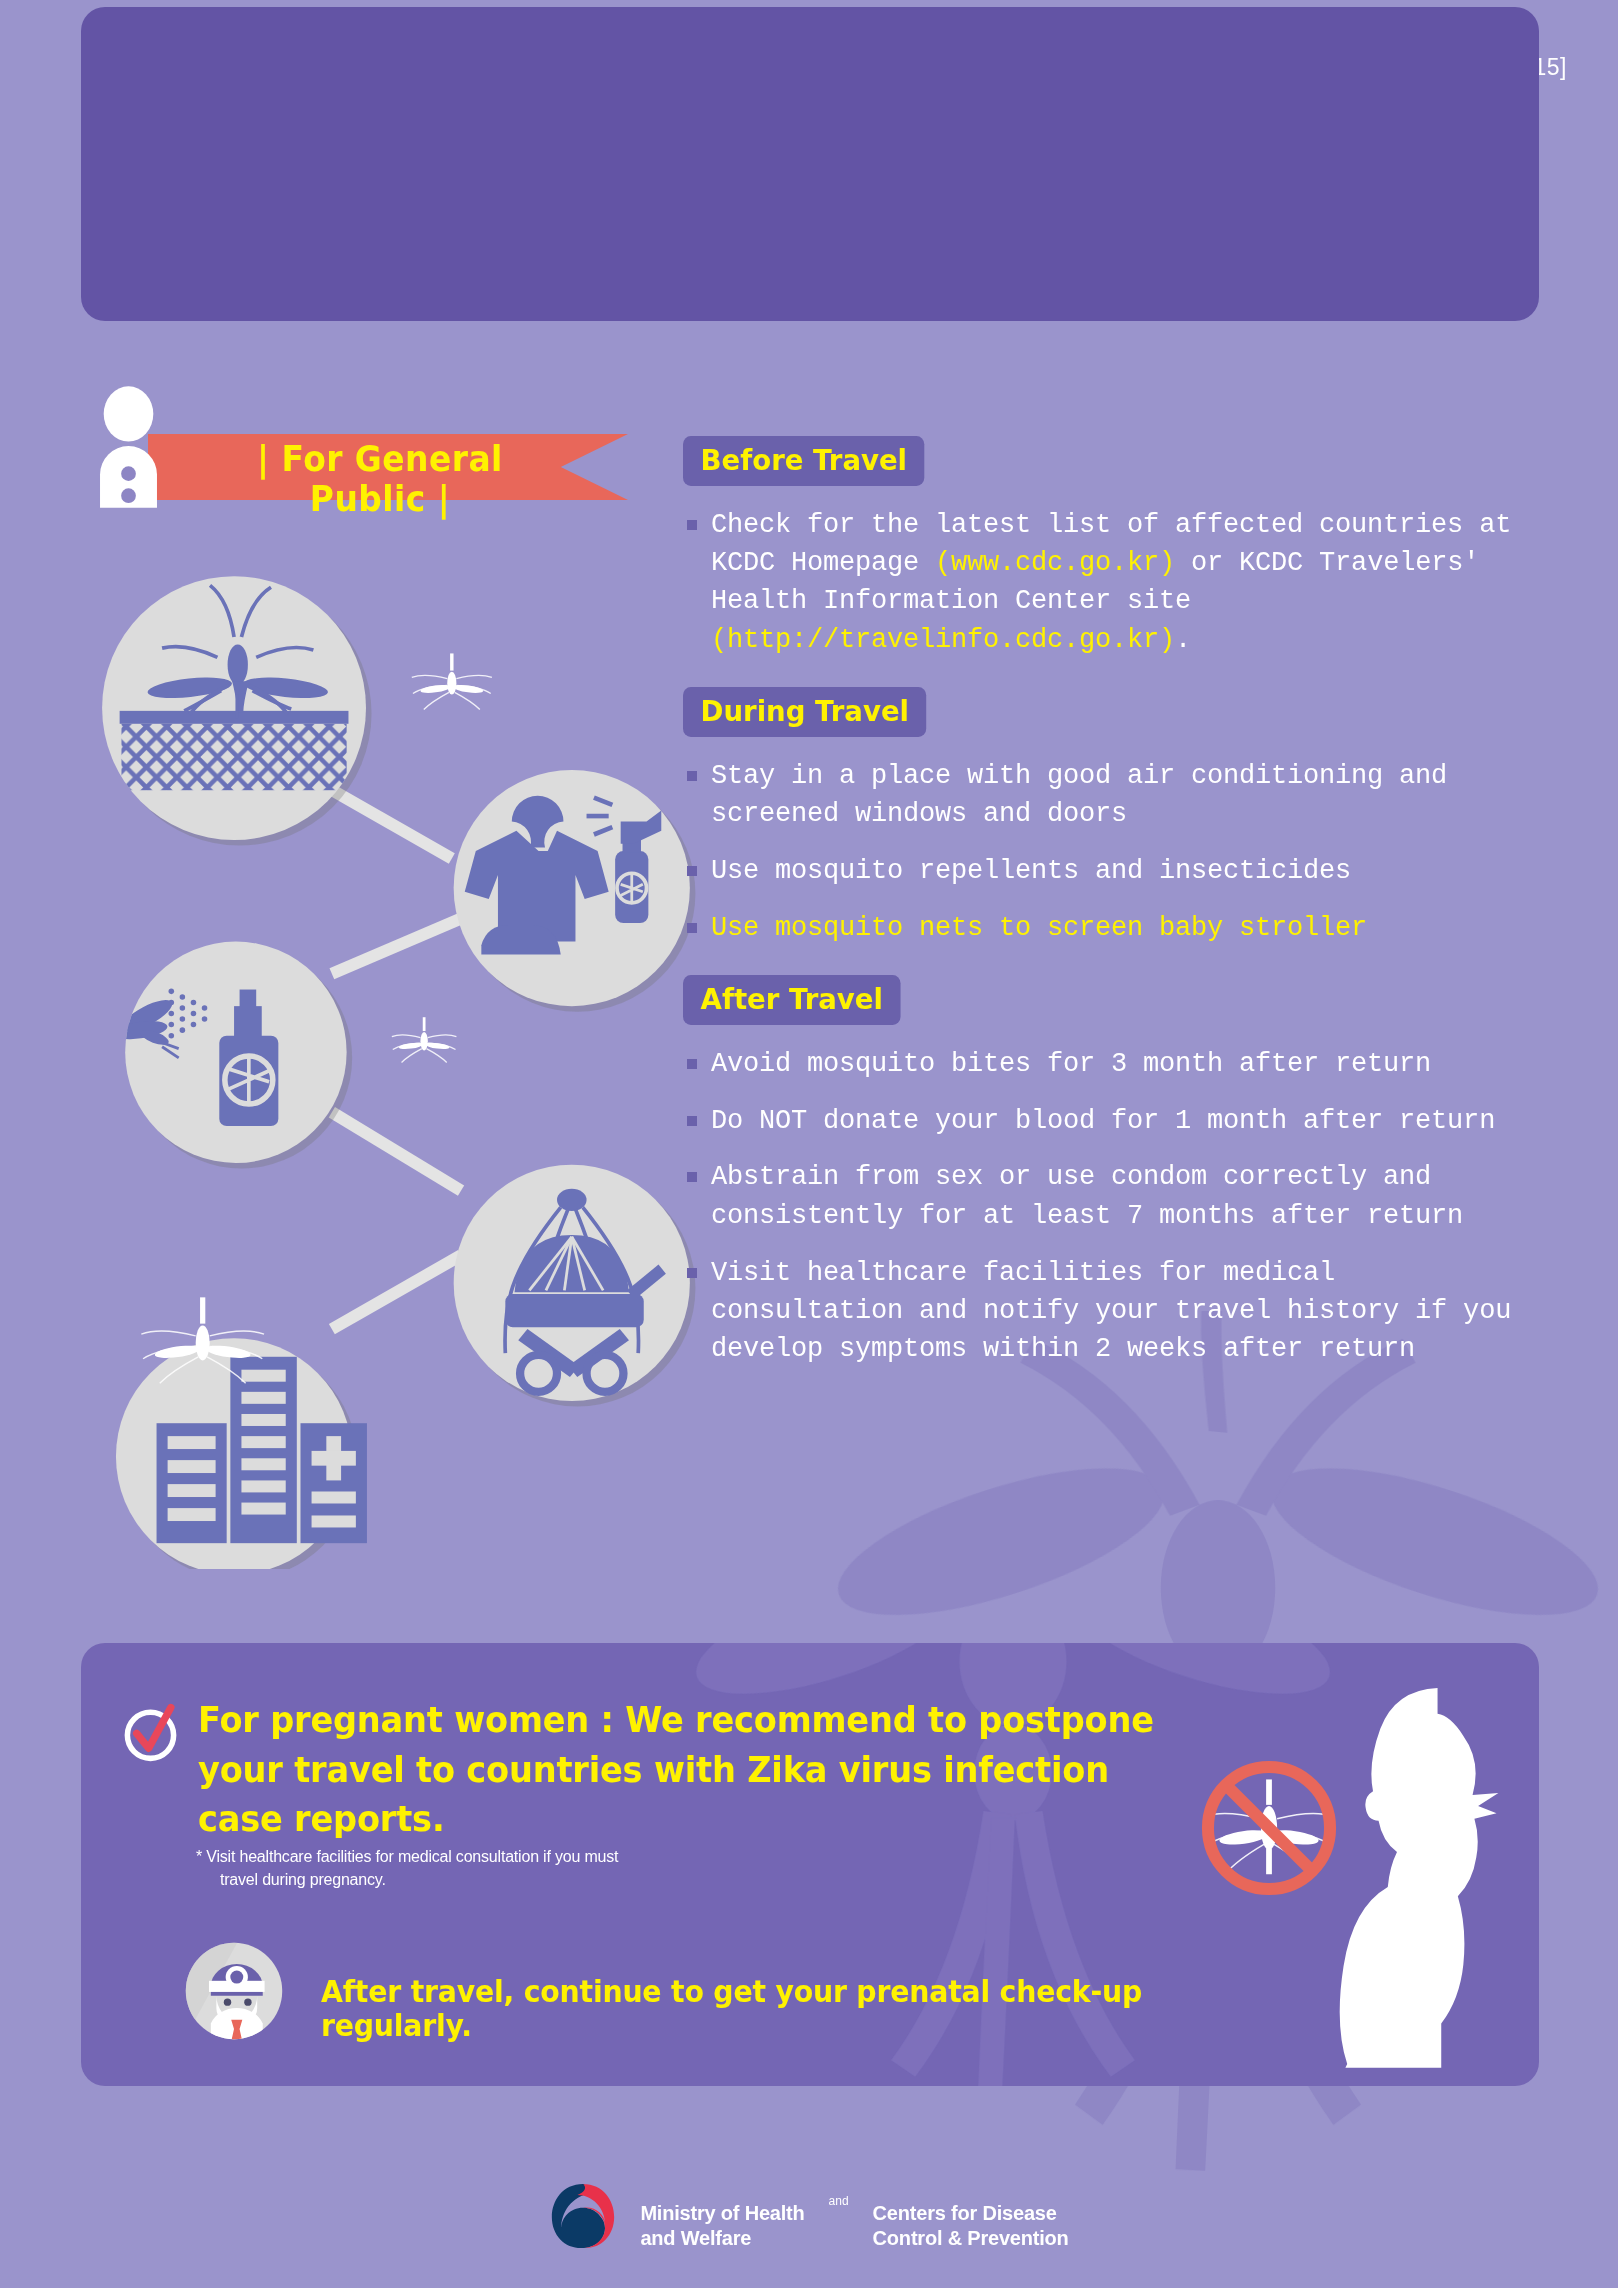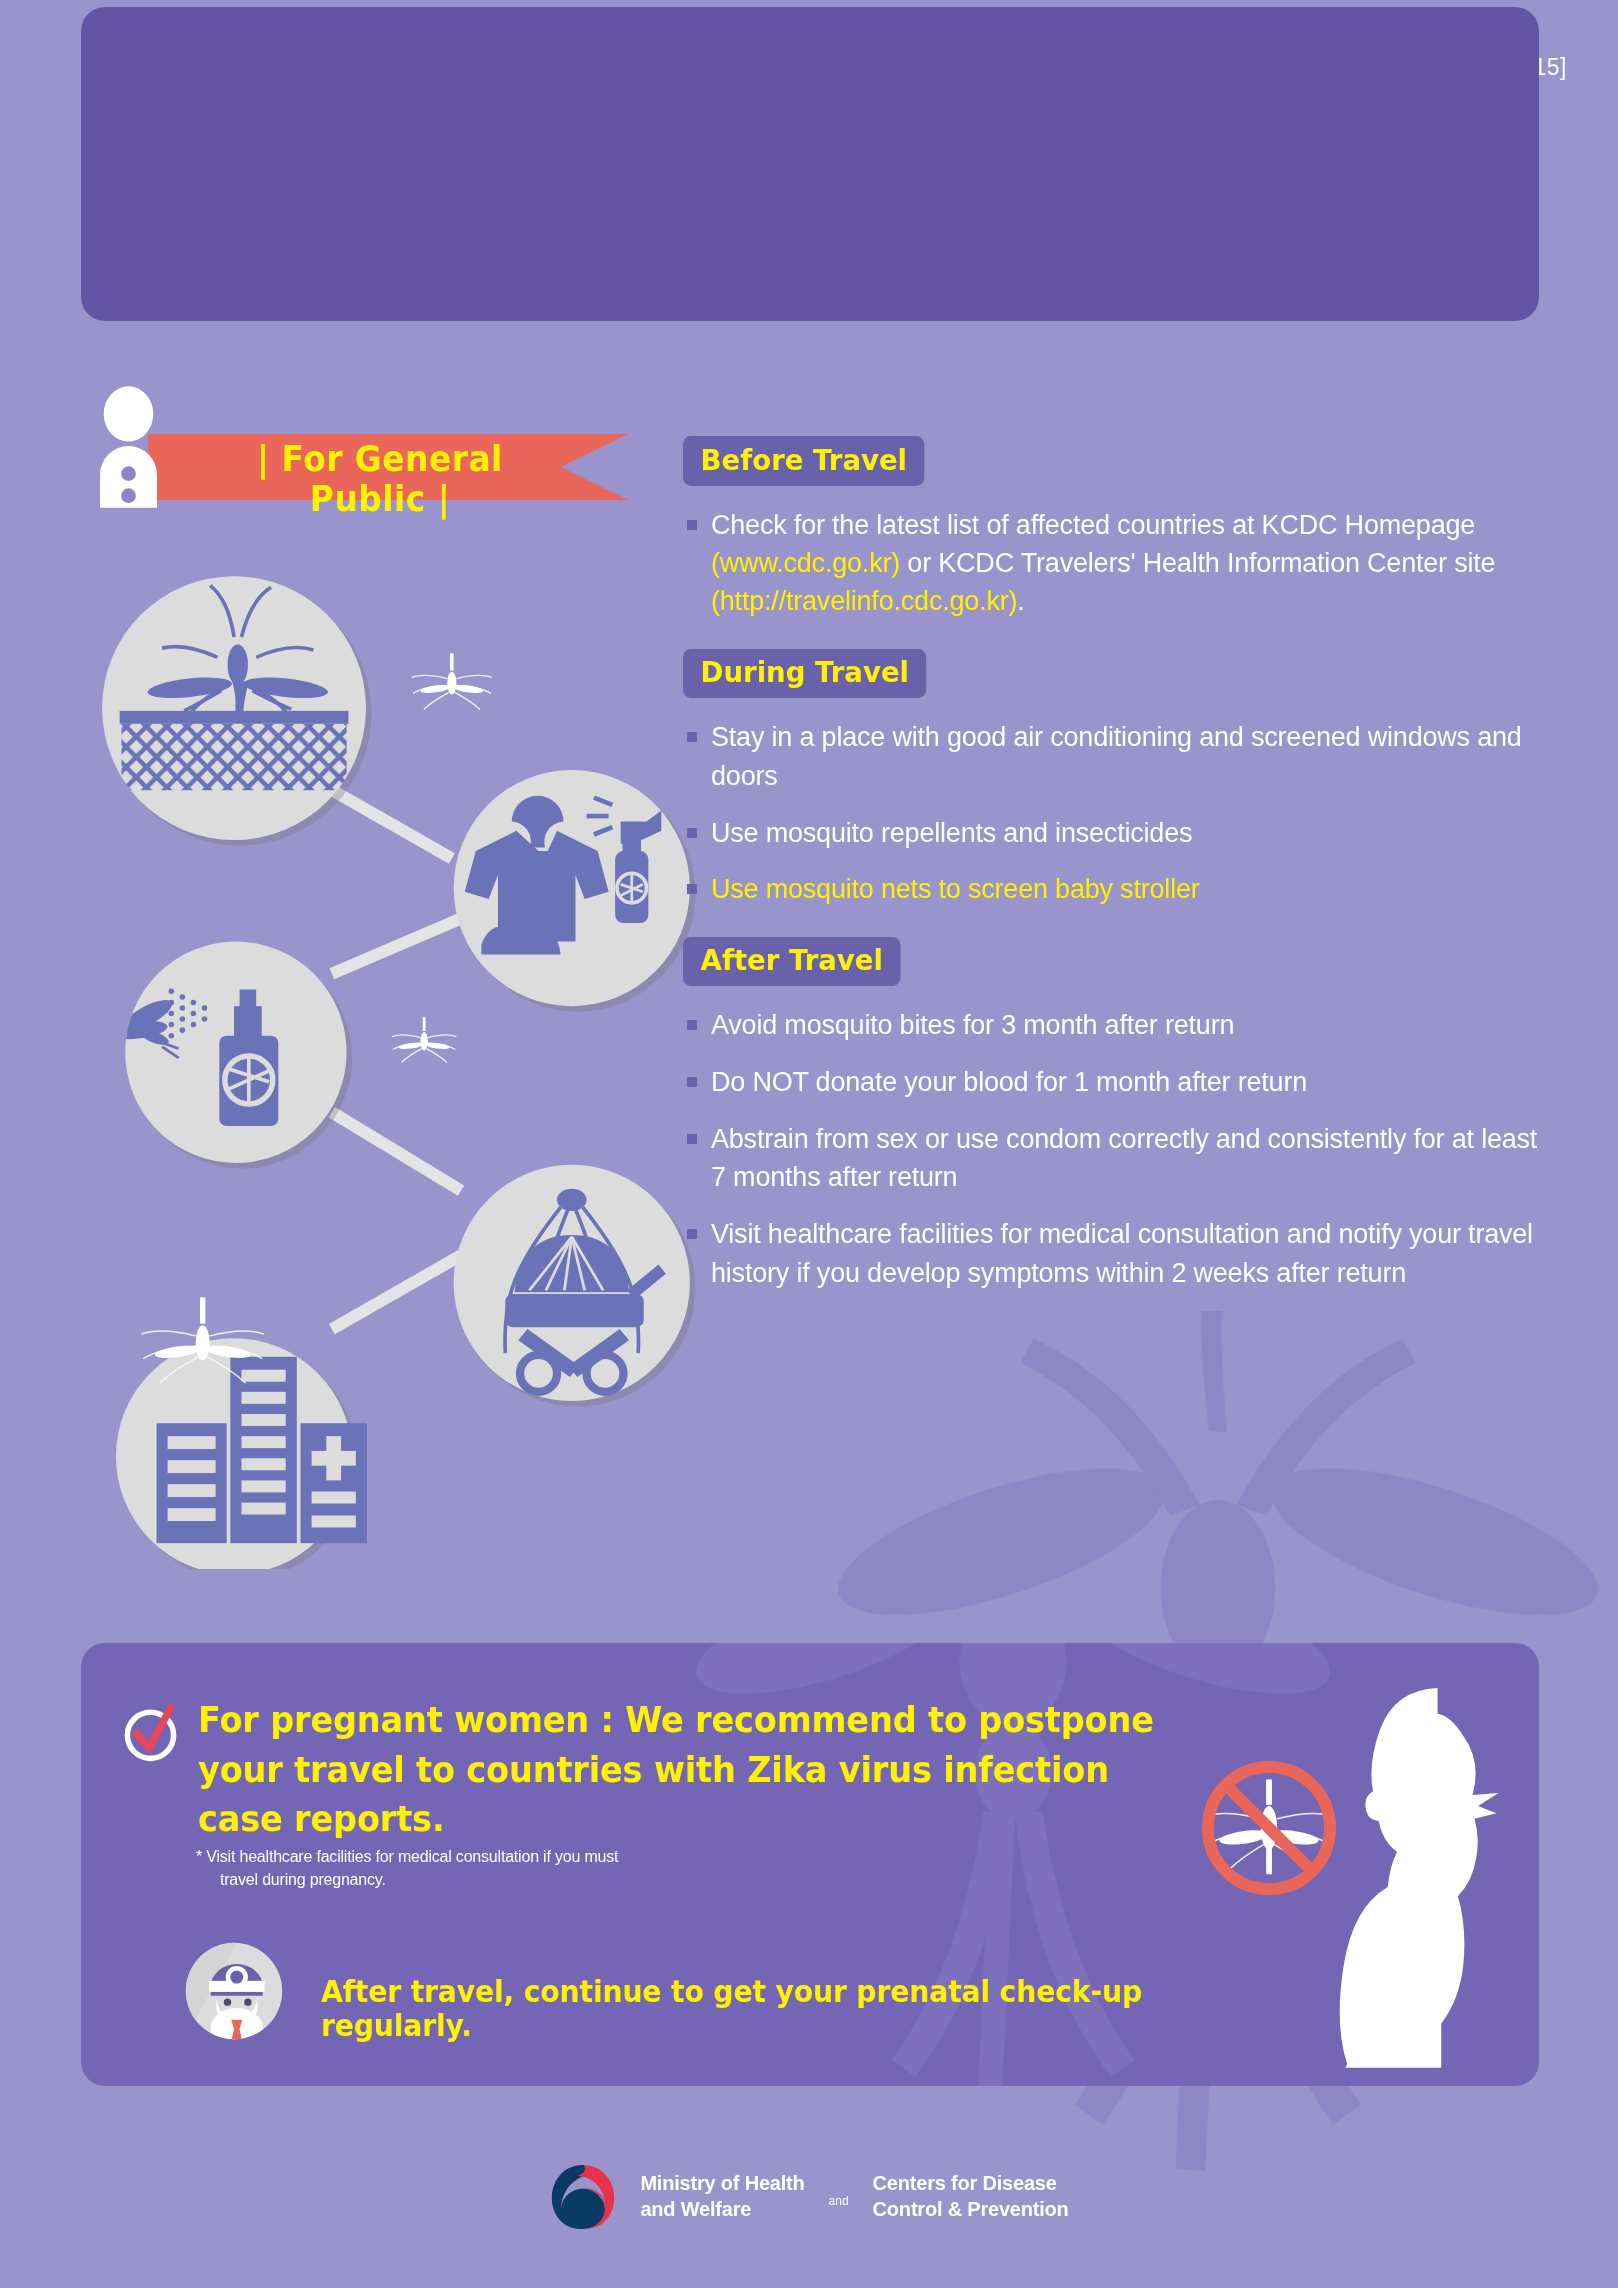--- a/index.html
+++ b/index.html
@@ -134,21 +134,21 @@
     padding: 0;
   }
   .bullets li {
     position: relative;
     padding-left: 28px;
     margin-bottom: 18.5px;
     color: #ffffff;
     font-size: 27px;
     line-height: 1.42;
     letter-spacing: -0.2px;
-    font-family: Liberation Sans, sans-serif;
+    font-family: Liberation Mono, monospace;
   }
   .bullets li::before {
     content: "";
     position: absolute;
     left: 3.7px;
     top: 14px;
     width: 10px;
     height: 10px;
     background: #6a61ab;
   }
@@ -234,21 +234,21 @@
   }
 
   
   #footer {
     position: absolute;
     left: 0;
     right: 0;
     top: 2141px;
     height: 111px;
     display: flex;
-    align-items: center;
+    align-items: flex-end;
     justify-content: center;
     gap: 24px;
     z-index: 3;
   }
   #footer-logo-mark { flex: 0 0 auto; }
   #footer-mohw {
     color: #ffffff;
     font-size: 20px;
     font-weight: bold;
     line-height: 1.28;

